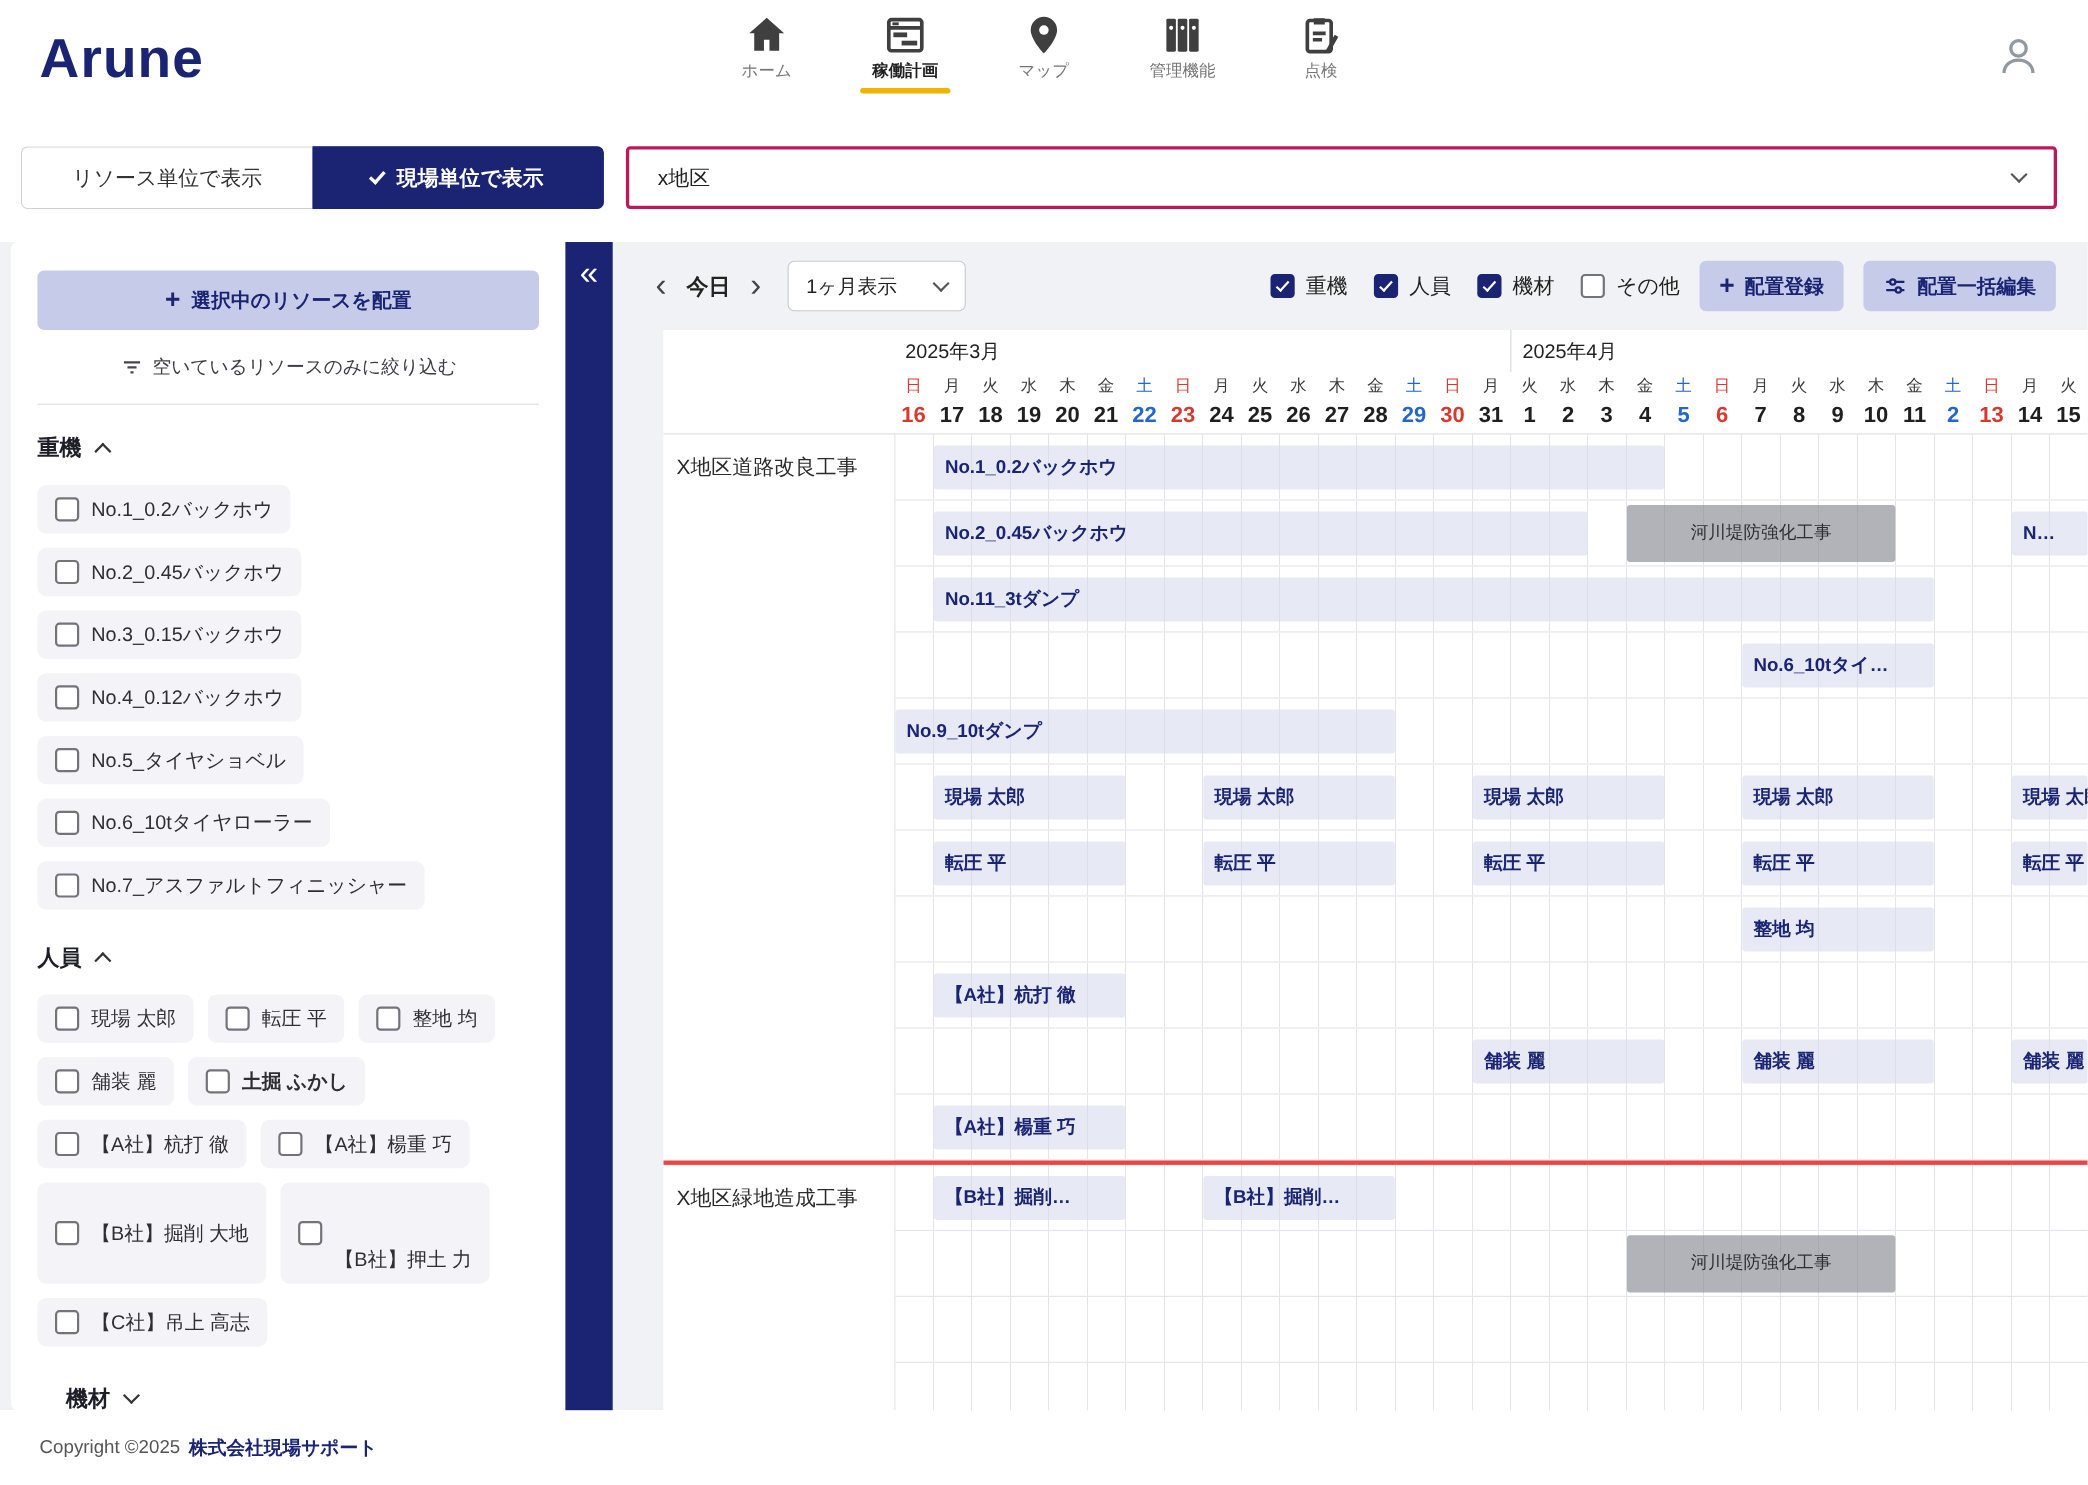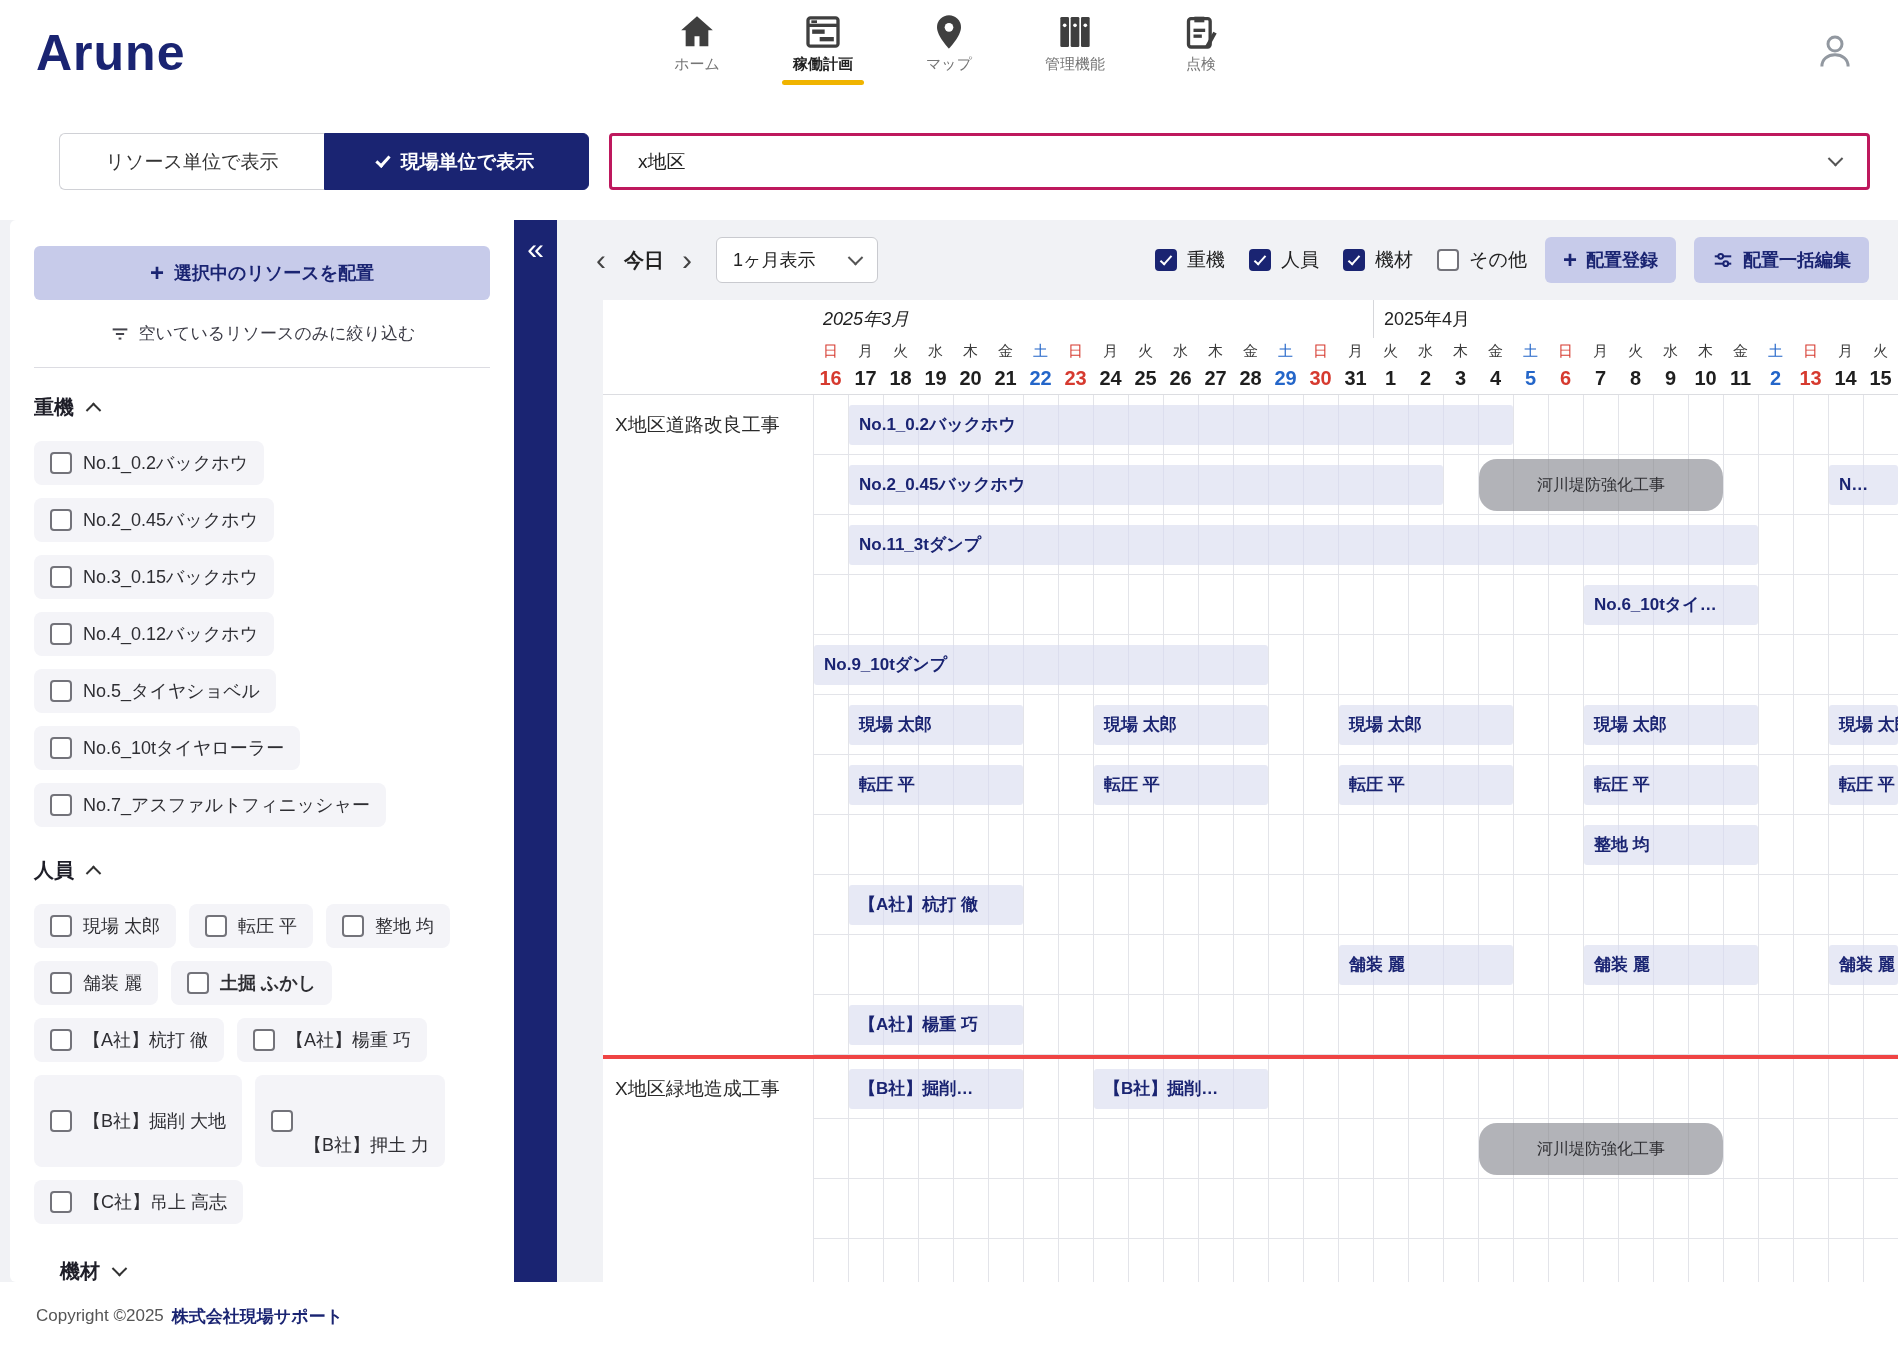--- a/index.html
+++ b/index.html
@@ -15,21 +15,21 @@
   .nav-item .icon svg { width:100%; height:100%; }
   .nav-label { margin-top:3px; font-size:15px; color:#757575; white-space:nowrap; }
   .nav-item.active .nav-label { color:#222; font-weight:bold; }
   .nav-underline { width:82px; height:5px; border-radius:3px; background:#f0b400; margin-top:6px; visibility:hidden; }
   .nav-item.active .nav-underline { visibility:visible; }
   .user-icon { position:absolute; right:42px; top:30px; width:42px; height:42px; }
   .user-icon svg { width:100%; height:100%; }
 
   
   .filter-bar { display:flex; align-items:stretch; height:57px; margin:27px 28px 0 19px; gap:20px; }
-  .segmented { display:flex; flex:0 0 auto;margin-left:40px; }
+  .segmented { display:flex; flex:0 0 auto; }
   .seg-btn { display:flex; align-items:center; justify-content:center; width:265px; font-size:19px; border:1px solid #d0d1d6; background:#fff; color:#333; cursor:pointer; }
   .seg-btn.left { border-radius:6px 0 0 6px; border-right:none; }
   .seg-btn.active { background:#1a2472; border-color:#1a2472; color:#fff; font-weight:bold; border-radius:0 6px 6px 0; }
   .area-select { flex:1; position:relative; display:flex; align-items:center; background:#fff; border:3px solid #be185d; border-radius:4px; padding:0 26px; font-size:19px; cursor:pointer; }
   .area-select .chev { position:absolute; right:26px; }
 
   .chev { display:inline-block; width:11px; height:11px; border-right:2px solid #555; border-bottom:2px solid #555; }
   .chev.down { transform:rotate(45deg) translate(-2px,-2px); }
   .chev.up { transform:rotate(-135deg) translate(-2px,-2px); }
   .checkmark { display:inline-block; width:8px; height:14px; border-right:3px solid #fff; border-bottom:3px solid #fff; transform:rotate(42deg); }
@@ -84,21 +84,21 @@
   .project { position:relative; }
   .project + .project { border-top:4px solid #ef4444; }
   .project-label { position:absolute; left:0; top:0; width:210px; height:60px; display:flex; align-items:center; padding-left:12px; font-size:19px; color:#2b2b2b; white-space:nowrap; }
   .rows { margin-left:210px; border-left:1px solid #e3e4e9; }
   .grid-row { position:relative; height:60px; border-bottom:1px solid #e3e4e9;
     background:repeating-linear-gradient(to right, transparent 0 34px, #e3e4e9 34px 35px); }
   .bar { position:absolute; top:10px; height:40px; border-radius:3px; overflow:hidden; white-space:nowrap;
     background:repeating-linear-gradient(to right, #e7e9f5 0 34px, #dcdeee 34px 35px);
     color:#1a2472; font-weight:bold; font-size:17px; line-height:40px; padding-left:10px; cursor:pointer; }
   .bar.other { top:4px; height:52px; line-height:52px; padding-left:0; text-align:center; font-weight:500; font-size:16px; color:#2e2e32;
-    background:repeating-linear-gradient(to right, #b2b3b8 0 34px, #a8a9ae 34px 35px);border-radius:18px; }
+    background:repeating-linear-gradient(to right, #b2b3b8 0 34px, #a8a9ae 34px 35px); }
 
   
   .footer { height:68px; display:flex; align-items:center; gap:8px; padding-left:36px; background:#fff; font-size:17px; color:#555; }
   .footer .company { color:#1a2472; font-weight:bold; }
 </style>
 </head>
 <body>
 
 <header class="topbar">
   <div class="logo">Arune</div>
@@ -378,21 +378,21 @@
               <circle cx="15" cy="16" r="2.6" fill="#c7cbea"></circle>
             </svg>
         </span>
         <span>配置一括編集</span>
       </button>
     </div>
 
     <div class="chart-card">
       <div class="gantt-header">
         <div class="month-row">
-            <div class="month-cell" style="width: 560px; font-style: italic;">2025年3月</div>
+            <div class="month-cell" style="width: 560px;">2025年3月</div>
             <div class="month-cell" style="width: 525px;">2025年4月</div>
           </div>
         <div class="dow-row">
             <div class="day-cell sun">日</div>
             <div class="day-cell wd">月</div>
             <div class="day-cell wd">火</div>
             <div class="day-cell wd">水</div>
             <div class="day-cell wd">木</div>
             <div class="day-cell wd">金</div>
             <div class="day-cell sat">土</div>

